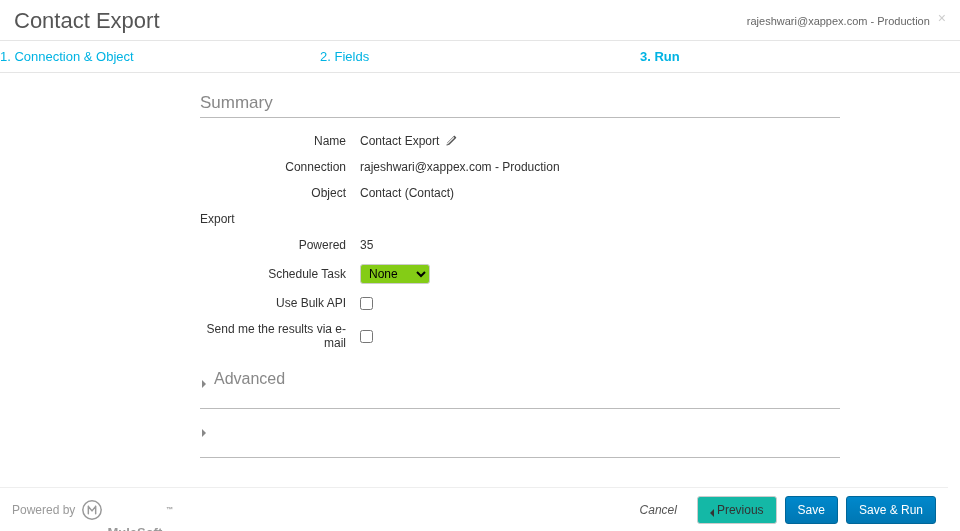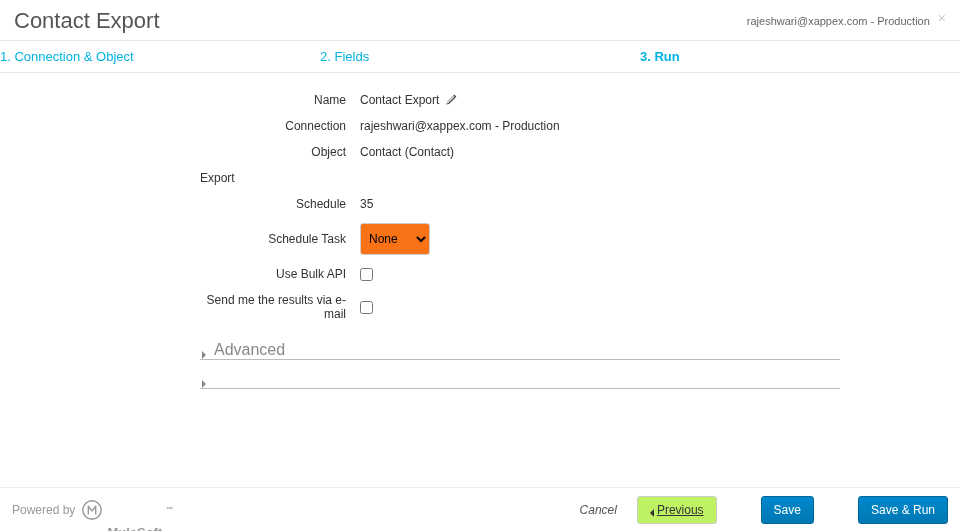--- a/index.html
+++ b/index.html
@@ -86,52 +86,52 @@
     align-items: center;
     gap: 6px;
   }
   .pencil-icon {
     width: 12px;
     height: 12px;
     cursor: pointer;
   }
   select {
     font-size: 12px;
-    padding: 7px 4px;
+    padding: 1px 4px;
     border: 1px solid #ccc;
     border-radius: 3px;
-    background: #f97316;
+    background: #84cc16;
     min-width: 70px;
   }
   input[type="checkbox"] {
     width: 13px;
     height: 13px;
     cursor: pointer;
   }
   .collapsible {
     font-size: 16px;
     font-weight: 300;
     color: #888;
     border-bottom: 1px solid #bbb;
-    padding: 6px 0 0 0;
+    padding: 6px 0 20px 0;
     margin-top: 14px;
     cursor: pointer;
     display: flex;
     align-items: flex-end;
     gap: 6px;
   }
   .chevron {
     width: 8px;
     height: 8px;
   }
   .footer {
     position: absolute;
     bottom: 0;
     left: 0;
-    right: 0;
+    right: 12px;
     height: 44px;
     border-top: 1px solid #eee;
     display: flex;
     justify-content: space-between;
     align-items: center;
     padding: 0 12px;
   }
   .powered {
     display: flex;
     align-items: center;
@@ -161,34 +161,32 @@
     cursor: pointer;
     border: 1px solid transparent;
   }
   .btn-link {
     background: none;
     border: none;
     color: #555;
     font-style: italic;
   }
   .btn-default {
-    background: #bef264;
+    background: #14b8a6;
     border: 1px solid #ccc;
     color: #333;
     display: flex;
     align-items: flex-end;
     gap: 3px;
-    text-decoration: underline;
   }
   .btn-primary {
     background: #0088cc;
     background: linear-gradient(#08c, #0077b3);
     border: 1px solid #006699;
     color: #fff;
-    margin-left: 36px;
   }
   .caret-left {
     width: 0; height: 0;
     border-top: 4px solid transparent;
     border-bottom: 4px solid transparent;
     border-right: 4px solid #333;
   }
 </style>
 </head>
 <body>
@@ -201,20 +199,21 @@
   </div>
 </div>
 
 <div class="tabs">
   <div class="tab">1. Connection &amp; Object</div>
   <div class="tab">2. Fields</div>
   <div class="tab active">3. Run</div>
 </div>
 
 <div class="content">
+  <div class="section-title">Summary</div>
 
   <div class="form-row">
     <div class="form-label">Name</div>
     <div class="form-value">
       <span>Contact Export</span>
       <svg class="pencil-icon" viewBox="0 0 16 16" fill="#555">
         <path d="M12.146 1.146a.5.5 0 0 1 .708 0l2 2a.5.5 0 0 1 0 .708l-9 9a.5.5 0 0 1-.196.12l-3 1a.5.5 0 0 1-.632-.632l1-3a.5.5 0 0 1 .12-.196l9-9zM11.5 2.5 3 11l-.5 1.5L4 12l8.5-8.5-1-1z"></path>
       </svg>
     </div>
   </div>
@@ -227,21 +226,21 @@
   <div class="form-row">
     <div class="form-label">Object</div>
     <div class="form-value">Contact (Contact)</div>
   </div>
 
   <div class="form-row">
     <div class="form-value">Export</div>
   </div>
 
   <div class="form-row">
-    <div class="form-label">Schedule</div>
+    <div class="form-label">Powered</div>
     <div class="form-value">35</div>
   </div>
 
   <div class="form-row">
     <div class="form-label">Schedule Task</div>
     <div class="form-value">
       <select>
         <option>None</option>
       </select>
     </div>

